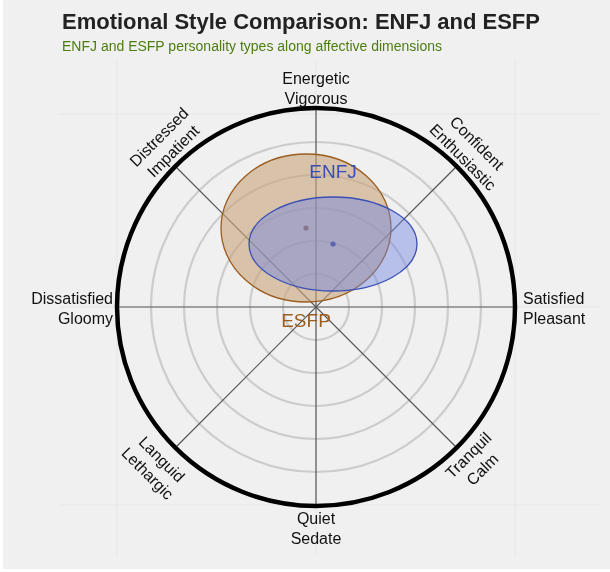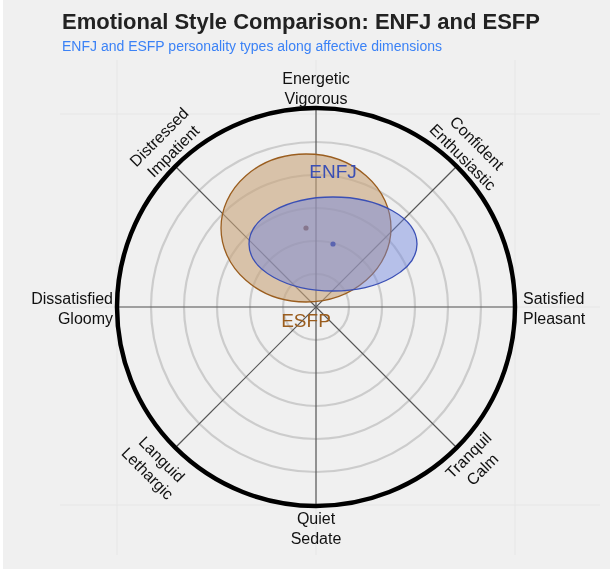--- a/index.html
+++ b/index.html
@@ -12,21 +12,21 @@
       position: absolute; left: 3px; top: 0; width: 607px; height: 569px;
       background: #f0f0f0;
     }
     .title {
       position: absolute; left: 62px; top: 9px;
       font-size: 22px; font-weight: bold; color: #222222;
       white-space: nowrap;
     }
     .subtitle {
       position: absolute; left: 62px; top: 38px;
-      font-size: 14px; color: #3b82f6; white-space: nowrap;
+      font-size: 14px; color: #4d7c0f; white-space: nowrap;
     }
     svg.plot { position: absolute; left: 0; top: 0; }
     .axis-label { font-size: 16px; fill: #111111; }
     .type-label { font-size: 19px; }
   </style>
 </head>
 <body>
 
 <div class="panel"></div>
 

